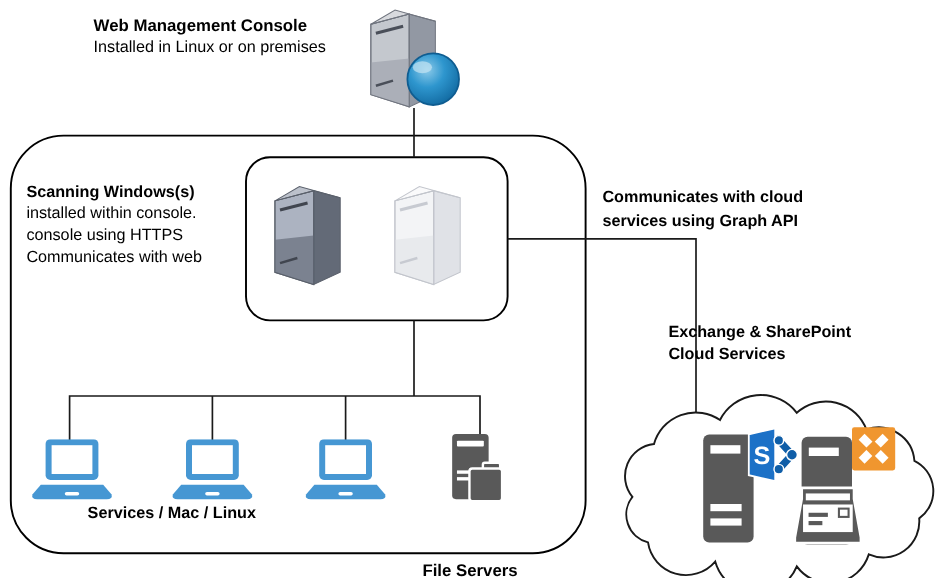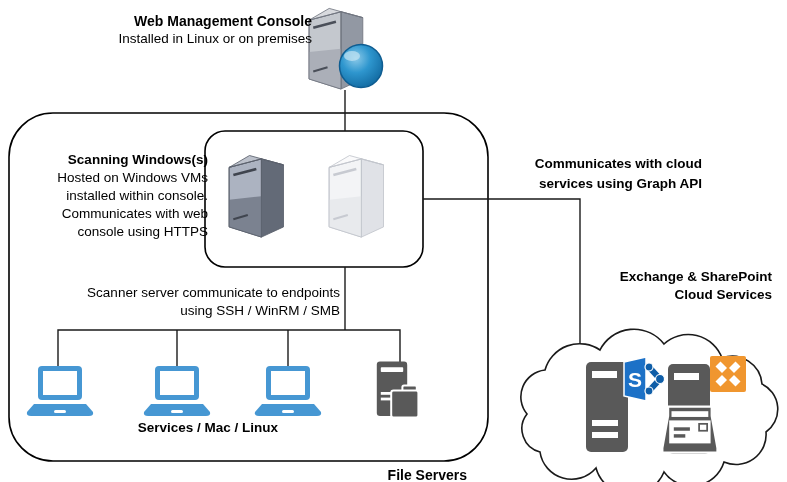--- a/index.html
+++ b/index.html
@@ -1,19 +1,19 @@
 <!DOCTYPE html>
 <html><head>
 <meta charset="utf-8">
 <style>
   html,body{margin:0;padding:0;background:#fff;}
   .canvas{position:relative;width:787px;height:482px;background:#fff;overflow:hidden;
           font-family:"Liberation Sans",sans-serif;color:#000;}
   svg.layer{position:absolute;left:0;top:0;width:787px;height:482px;}
-  .txt{position:absolute;text-align:right;font-size:13.5px;line-height:18px;}
+  .txt{position:absolute;text-align:left;font-size:13.5px;line-height:18px;}
   .txt div{white-space:nowrap;}
   .b{font-weight:bold;}
   .t-console{left:78px;top:13px;width:234px;line-height:17px;}
   .t-console .title{font-size:14px;}
   .t-scanning{left:22px;top:151px;width:186px;}
   .t-endpoints{left:28px;top:284px;width:312px;}
   .t-graphapi{left:502px;top:154px;width:200px;line-height:20px;font-weight:bold;}
   .t-cloudlabel{left:557px;top:268px;width:215px;}
   .t-endpointdev{left:73px;top:419px;width:205px;}
   .t-fileservers{left:352px;top:426px;width:115px;font-size:14px;margin-top:40px;}
@@ -124,30 +124,25 @@
     </g>
   </svg>
 
   <div class="txt t-console">
     <div class="title b">Web Management Console</div>
     <div>Installed in Linux or on premises</div>
   </div>
 
   <div class="txt t-scanning">
     <div class="b">Scanning Windows(s)</div>
-    <div>Hosted on Windows VMs</div>
     <div>installed within console.</div>
+    <div>console using HTTPS</div>
     <div>Communicates with web</div>
-    <div>console using HTTPS</div>
   </div>
 
-  <div class="txt t-endpoints">
-    <div>Scanner server communicate to endpoints</div>
-    <div>using SSH / WinRM / SMB</div>
-  </div>
 
   <div class="txt t-graphapi">
     <div>Communicates with cloud</div>
     <div>services using Graph API</div>
   </div>
 
   <div class="txt t-cloudlabel b">
     <div>Exchange &amp; SharePoint</div>
     <div>Cloud Services</div>
   </div>

